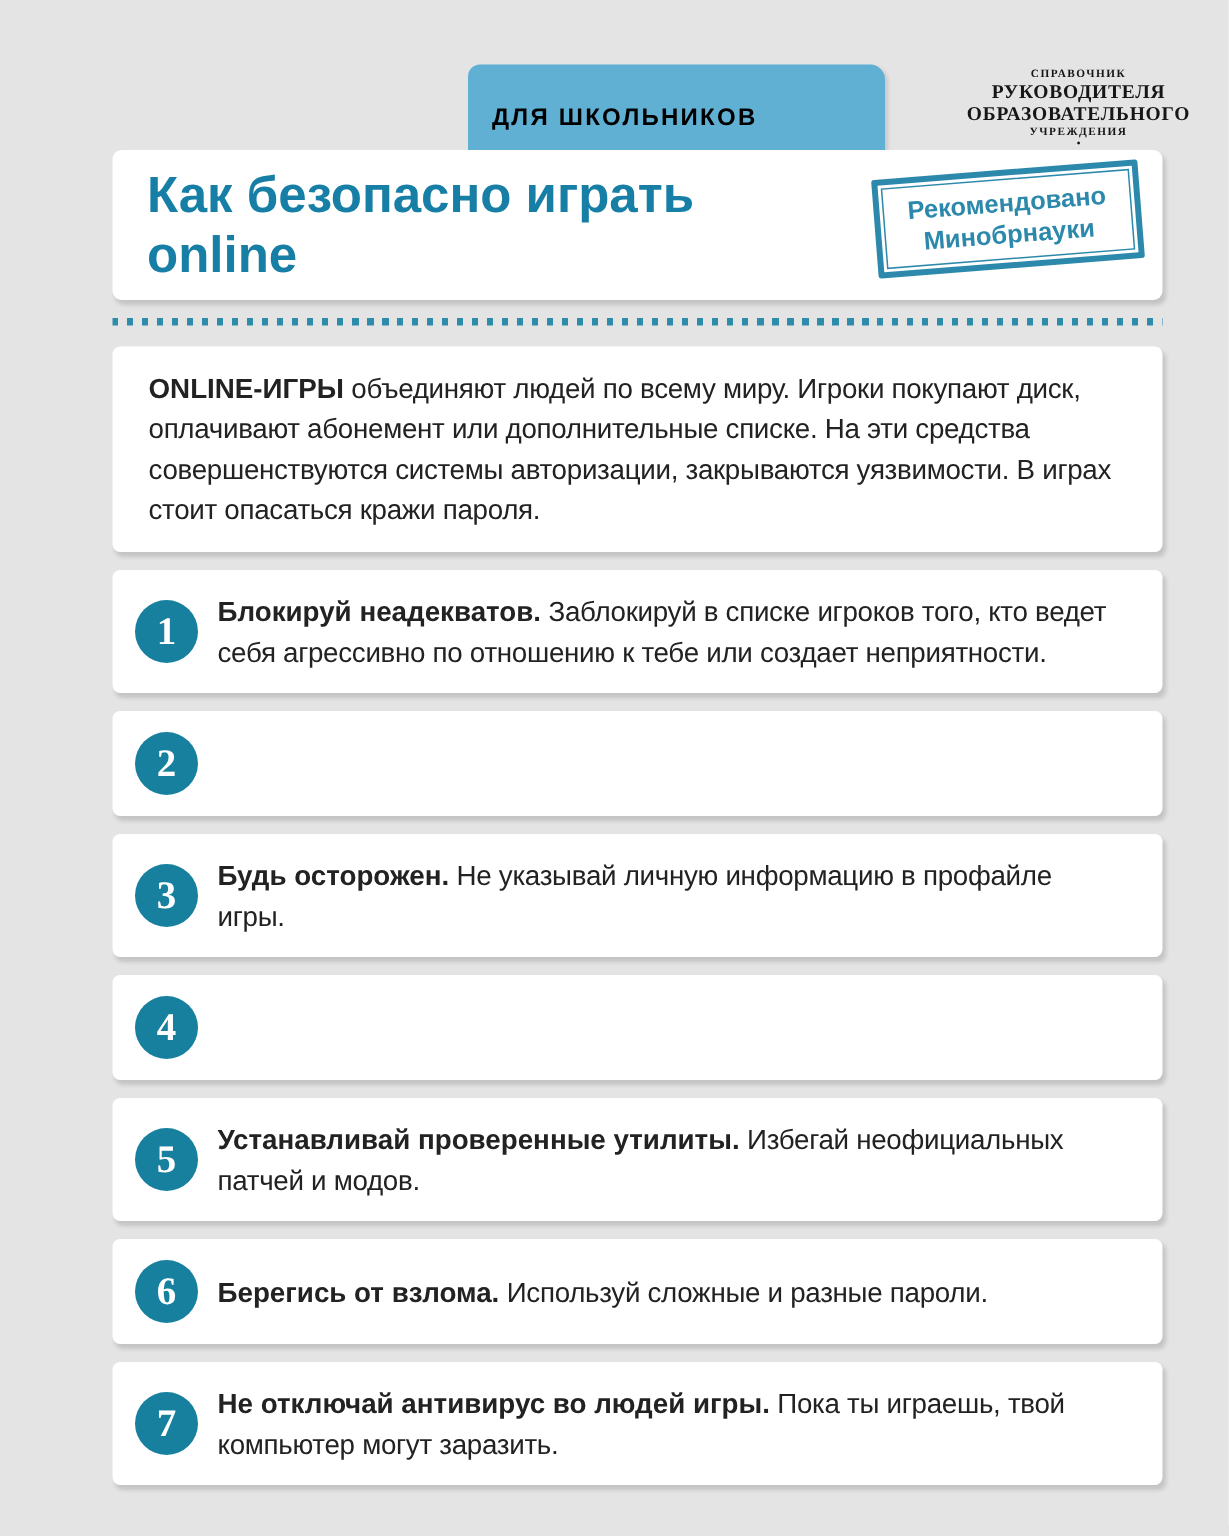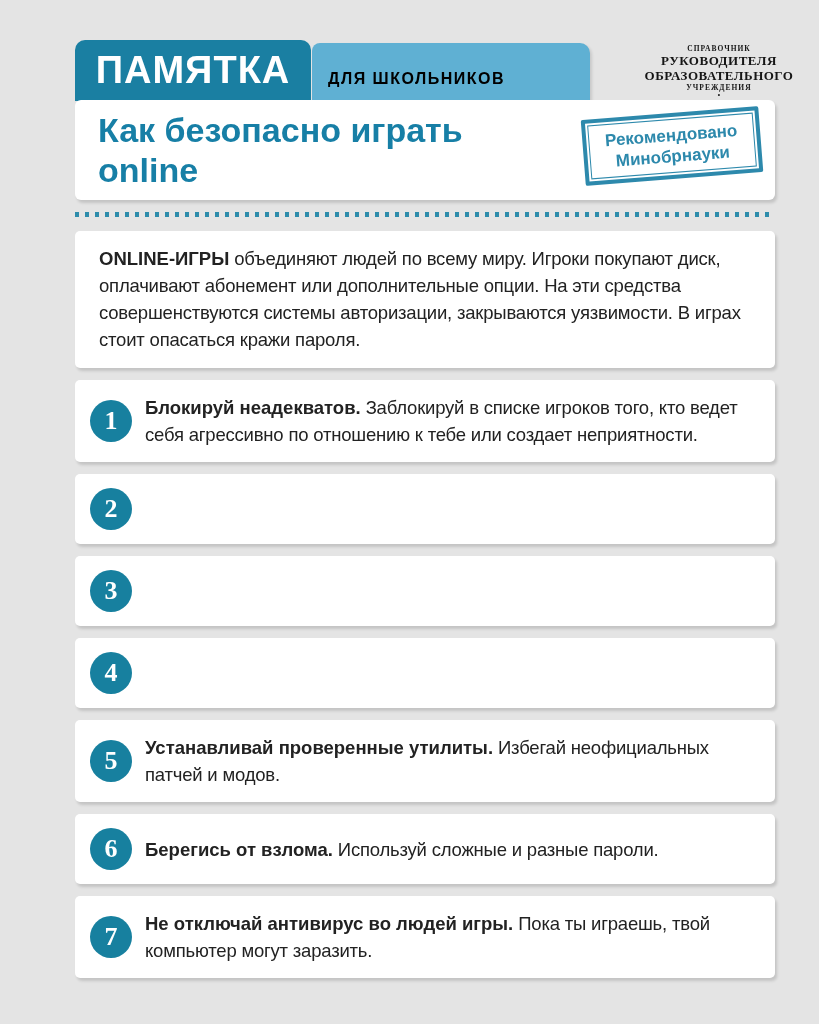--- a/index.html
+++ b/index.html
@@ -148,23 +148,20 @@
     color: #222222;
     letter-spacing: -0.2px;
   }
   .tip-text b { letter-spacing: 0; }
 </style>
 </head>
 <body>
 
 <div class="page">
 
-  <div class="tab-dark">
-    <span>ПАМЯТКА</span>
-  </div>
   <div class="tab-light">
     <span>ДЛЯ ШКОЛЬНИКОВ</span>
   </div>
 
   <div class="logo">
     <div class="logo-small">СПРАВОЧНИК</div>
     <div class="logo-big">РУКОВОДИТЕЛЯ</div>
     <div class="logo-big">ОБРАЗОВАТЕЛЬНОГО</div>
     <div class="logo-small">УЧРЕЖДЕНИЯ</div>
     <div class="logo-bullet">•</div>
@@ -177,21 +174,21 @@
         <span>Рекомендовано</span>
         <span>Минобрнауки</span>
       </div>
     </div>
   </div>
 
   <div class="divider"></div>
 
   <div class="content">
     <div class="card intro-card">
-      <b>ONLINE-ИГРЫ</b><span> объединяют людей по всему миру. Игроки покупают диск, оплачивают абонемент или дополнительные опции. На эти средства совершенствуются системы авторизации, закрываются уязвимости. В играх стоит опасаться кражи пароля.</span>
+      <b>ONLINE-ИГРЫ</b><span> объединяют людей по всему миру. Игроки покупают диск, оплачивают абонемент или дополнительные списке. На эти средства совершенствуются системы авторизации, закрываются уязвимости. В играх стоит опасаться кражи пароля.</span>
     </div>
     <div id="tips-list" style="display:flex;flex-direction:column;gap:12px;">
   <div class="card tip-card">
     <div class="tip-num">
       <span>1</span>
     </div>
     <p class="tip-text">
       <b>Блокируй неадекватов.</b><span> Заблокируй в списке игроков того, кто ведет себя агрессивно по отношению к тебе или создает неприятности.</span>
     </p>
   </div>
@@ -199,20 +196,23 @@
   <div class="card tip-card">
     <div class="tip-num">
       <span>2</span>
     </div>
   </div>
 
   <div class="card tip-card">
     <div class="tip-num">
       <span>3</span>
     </div>
+    <p class="tip-text">
+      <b>Будь осторожен.</b><span> Не указывай личную информацию в профайле игры.</span>
+    </p>
   </div>
 
   <div class="card tip-card">
     <div class="tip-num">
       <span>4</span>
     </div>
   </div>
 
   <div class="card tip-card">
     <div class="tip-num">

